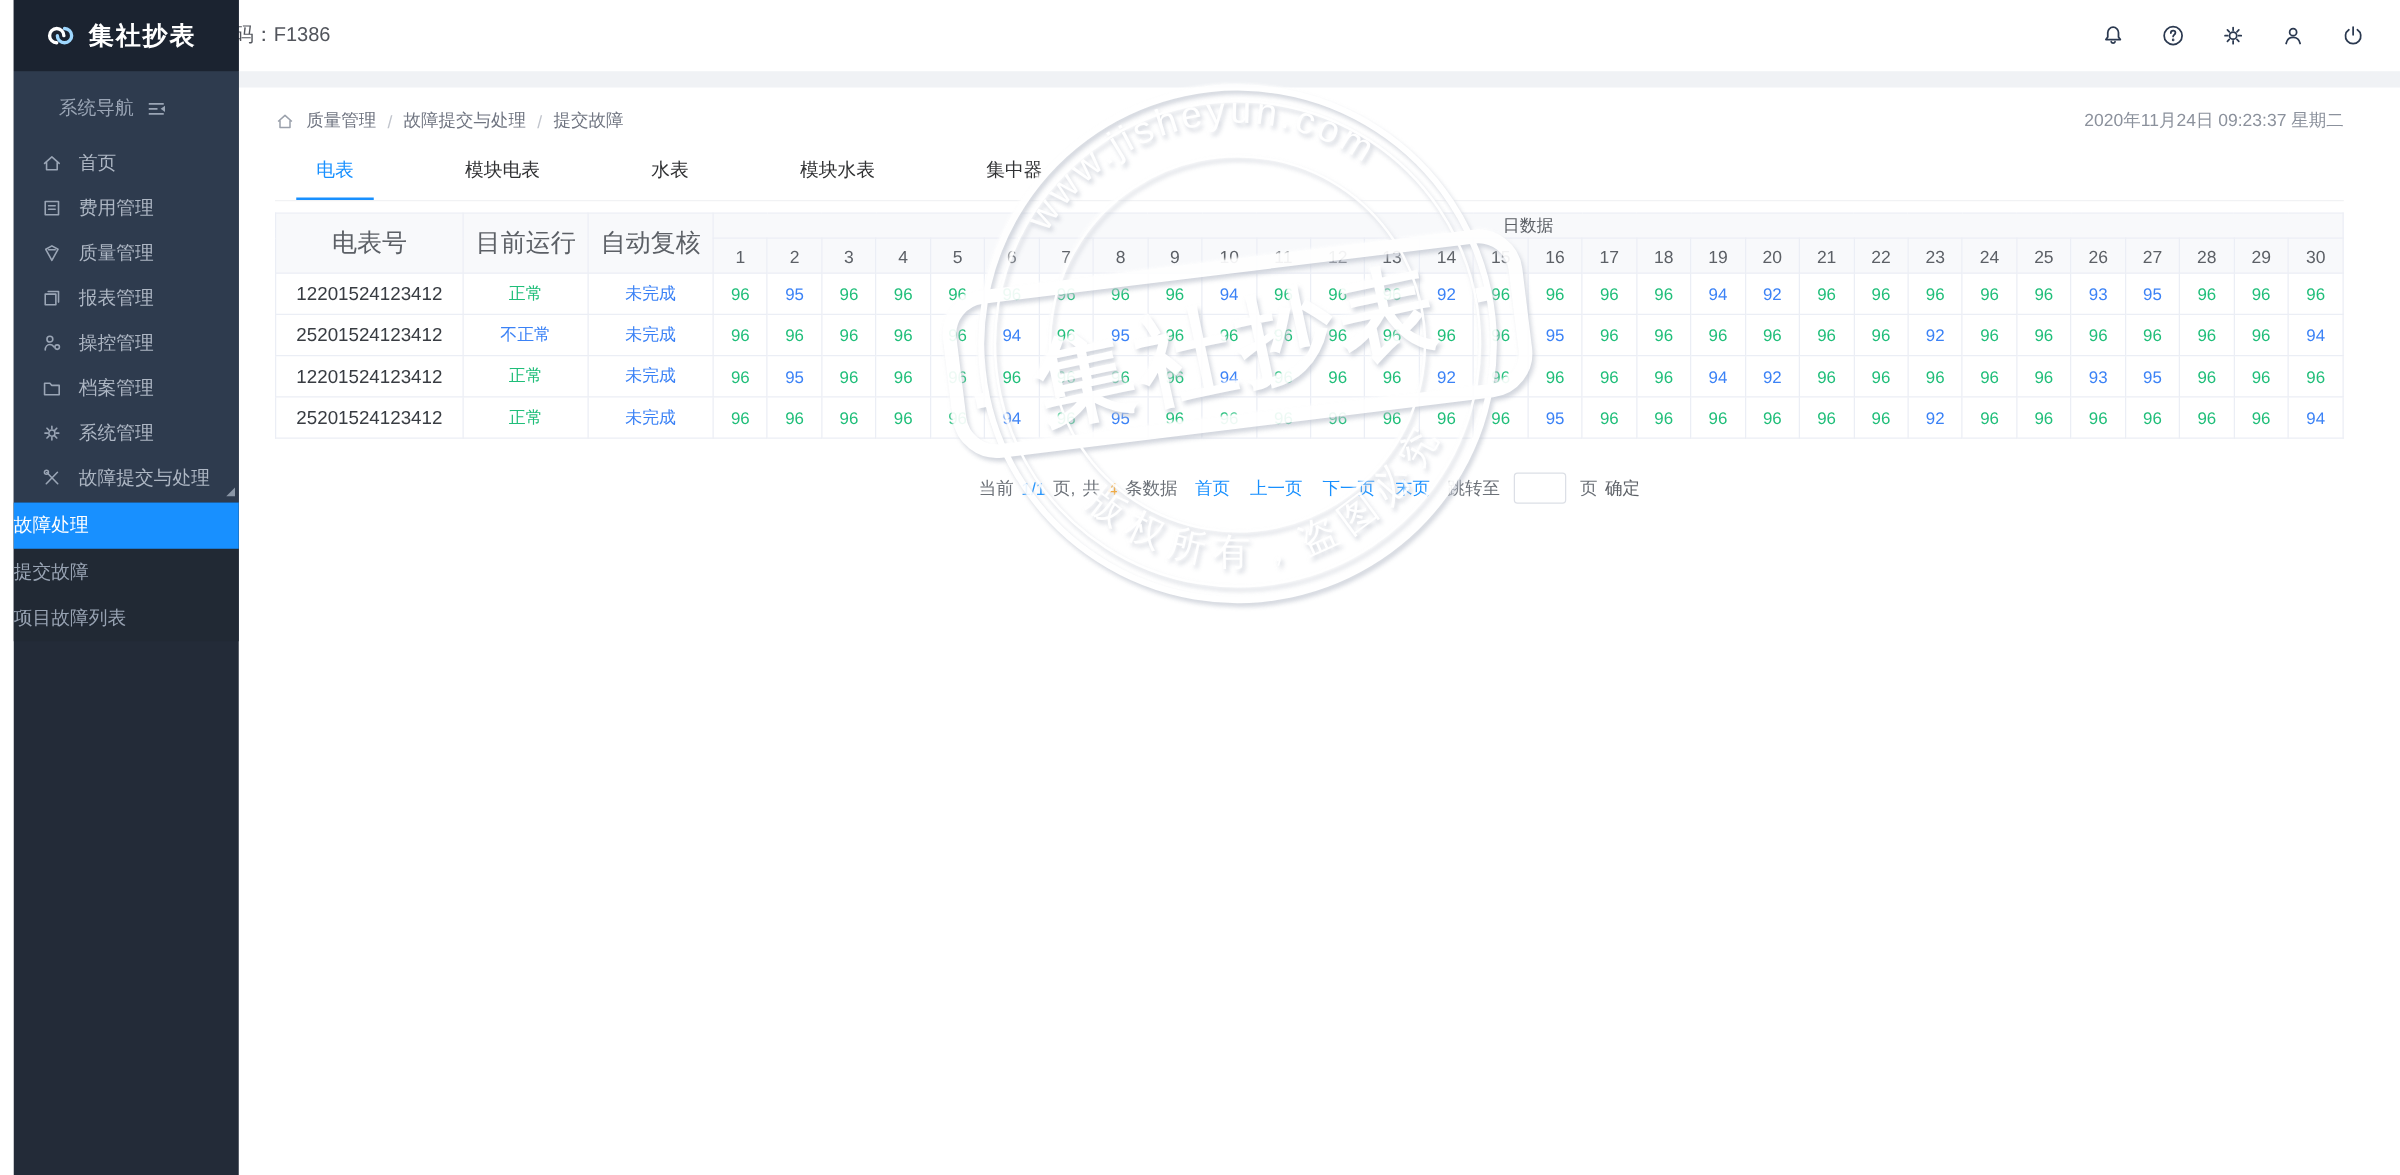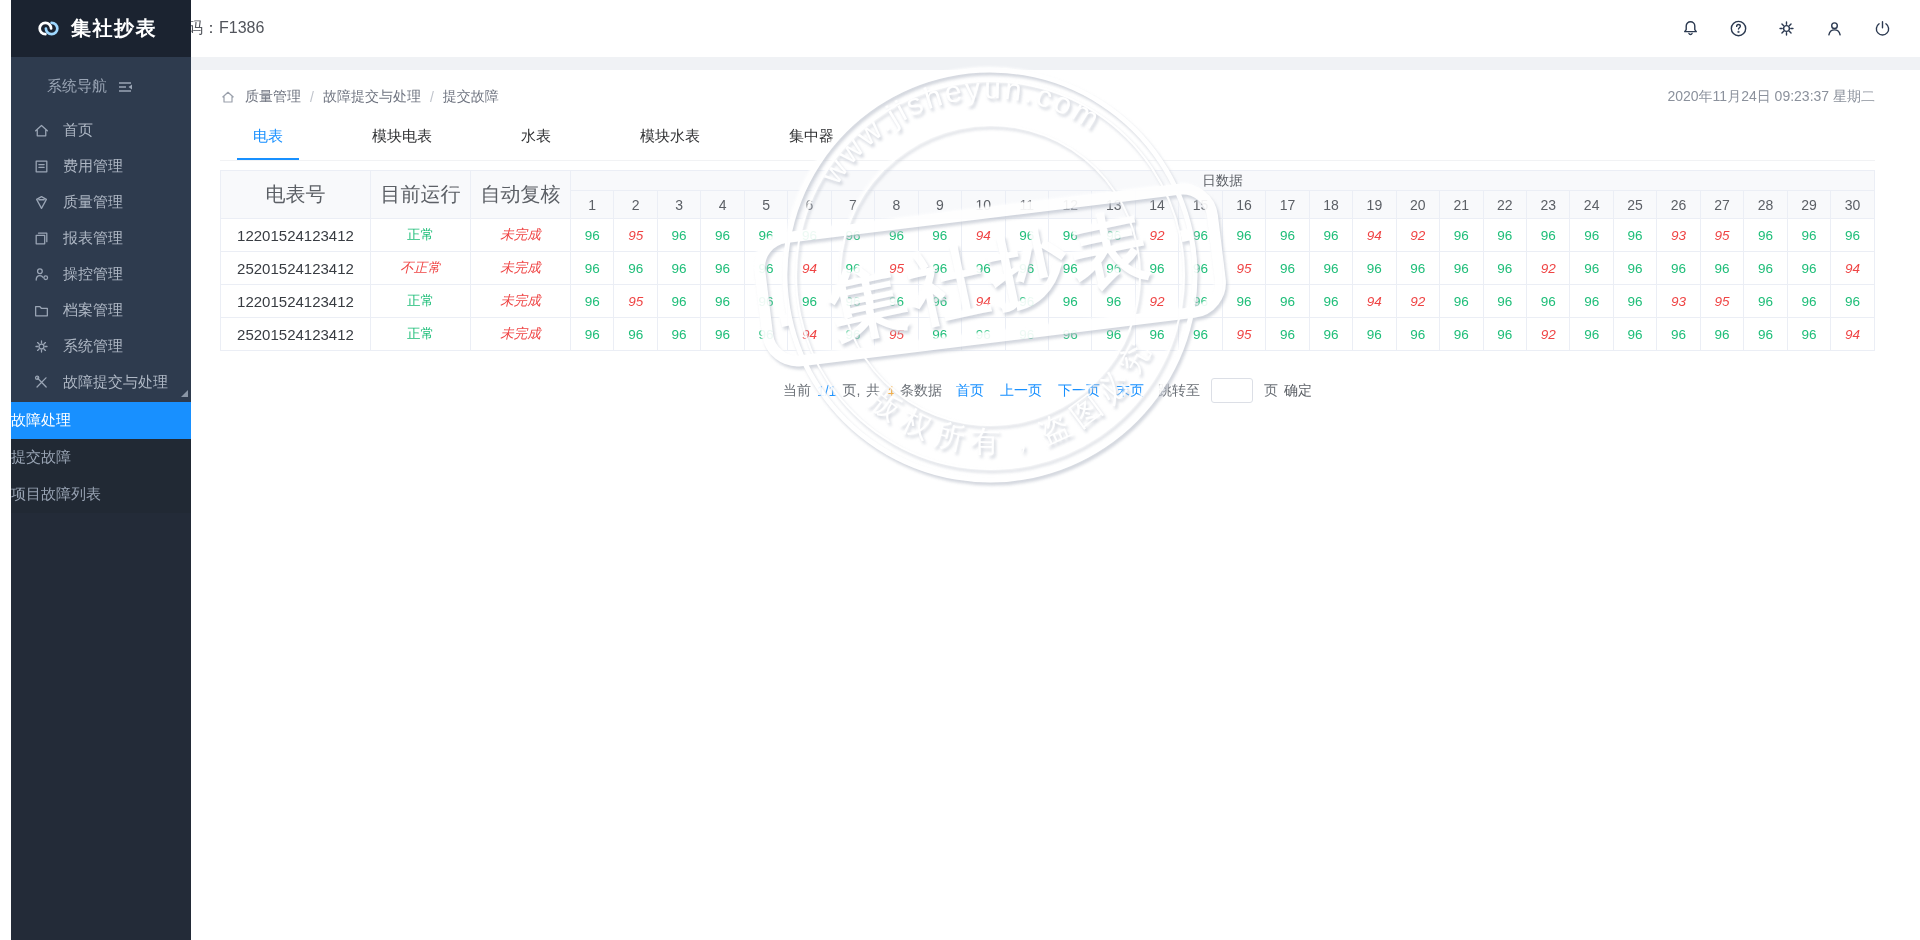--- a/index.html
+++ b/index.html
@@ -52,21 +52,21 @@
 
   table.data { margin-top:9px; width:1655px; border-collapse:collapse; table-layout:fixed; }
   table.data th, table.data td { border:1px solid #ebeef5; text-align:center; }
   table.data thead th { background:#f8f9fb; color:#5c6066; font-weight:normal; }
   th.fix-col { font-size:20px; height:48px; }
   th.day-group { font-size:13.5px; height:20px; }
   th.day-num { font-size:14px; height:28px; }
   td { height:33px; font-size:13.5px; }
   td.meter { font-size:15px; color:#383c42; }
   .green { color:#1fbe79; }
-  .red { color:#ef4444;font-style:italic; }
+  .red { color:#3b82f6; }
 
   .pagination { margin-top:27px; display:flex; align-items:center; justify-content:center; font-size:14px; color:#6b7077; }
   .pagination span { margin:0 3px; }
   .pg-blue { color:#1890ff; cursor:pointer; }
   .pg-orange { color:#ff9900; }
   .pg-links { display:flex; margin:0 18px; }
   .pg-links span { margin:0 8px; }
   .pg-jump { margin-left:14px; }
   .pg-input { width:42px; height:25px; border:1px solid #dcdfe6; border-radius:3px; margin:0 8px; outline:none; text-align:center; }
   .pg-ok { margin-left:22px; cursor:pointer; color:#5c6066; }

